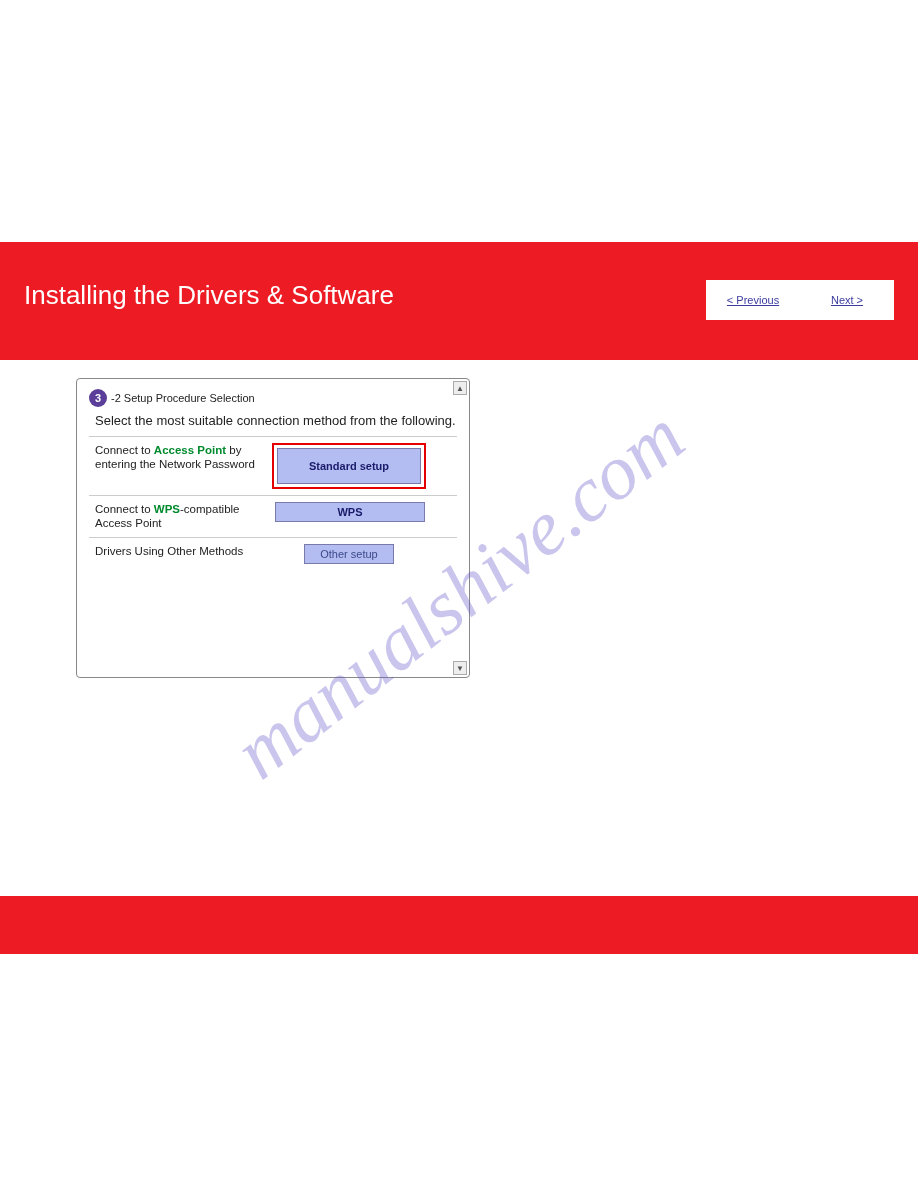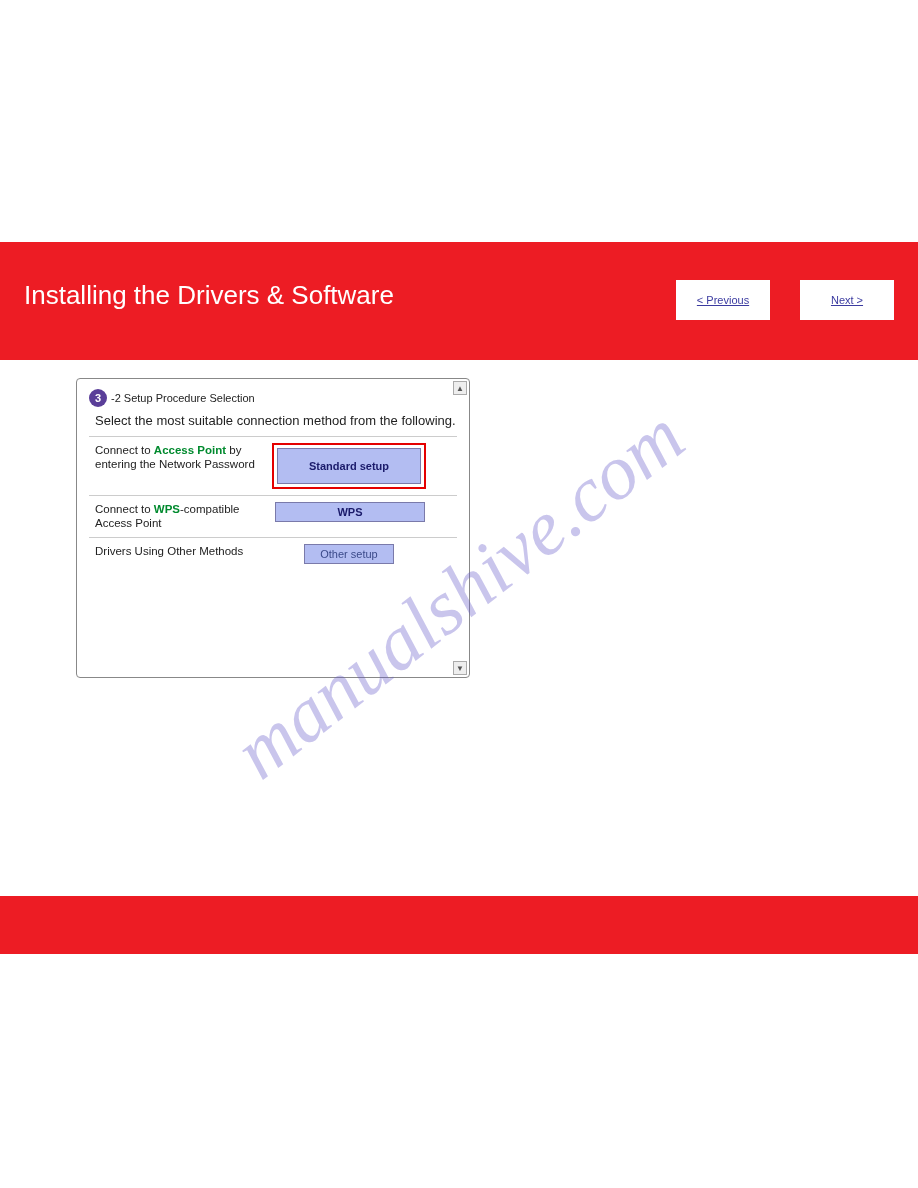--- a/index.html
+++ b/index.html
@@ -2,21 +2,21 @@
 <html><head>
 <meta charset="utf-8">
 <style>
   * { box-sizing: border-box; margin: 0; padding: 0; }
   body { width: 918px; height: 1188px; font-family: Arial, sans-serif; background: #fff; color: #000; position: relative; overflow: hidden; }
   .page { position: relative; width: 100%; height: 100%; }
   .top-spacer { height: 242px; }
   .red-header { background: #ed1c24; height: 118px; position: relative; }
   .header-inner { position: relative; width: 100%; height: 100%; text-align: right; }
   .header-title { color: #fff; font-size: 26px; font-weight: 400; position: absolute; left: 24px; top: 38px; }
-  .header-links { position: absolute; right: 24px; top: 38px; display: flex; gap: 30px; }
+  .header-links { position: absolute; right: 24px; top: 38px; display: flex; }
   .header-link-box { background: #fff; width: 94px; height: 40px; display: flex; align-items: center; justify-content: center; }
   .header-link { color: #3b3ba0; font-size: 11px; text-decoration: underline; cursor: pointer; }
   .instruction { margin: 66px 0 0 76px; font-size: 17px; color: #000; }
   .dialog { width: 394px; height: 300px; border: 1px solid #888; margin: 18px 0 0 76px; position: relative; background: #fff; border-radius: 4px; }
   .dialog-inner { padding: 10px 12px 10px 12px; }
   .dialog-row1 { display: flex; align-items: center; gap: 4px; margin-bottom: 6px; }
   .step-circle { width: 18px; height: 18px; border-radius: 50%; background: #5a3e99; color: #fff; font-size: 11px; display: flex; align-items: center; justify-content: center; font-weight: bold; }
   .step-title { font-size: 11px; color: #222; }
   .dialog-sub { font-size: 13px; color: #222; margin: 2px 0 8px 6px; }
   .option-row { display: flex; border-top: 1px solid #ccc; padding: 6px 0 6px 6px; align-items: flex-start; gap: 17px; }

